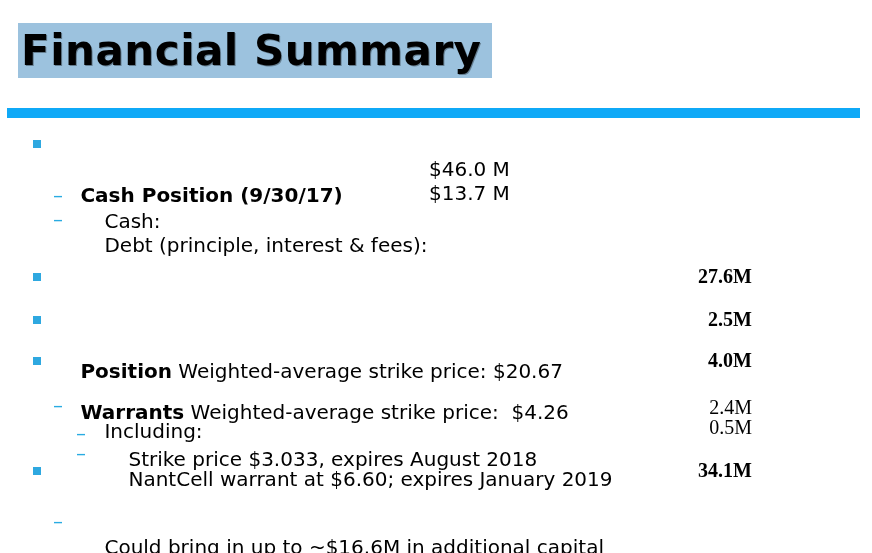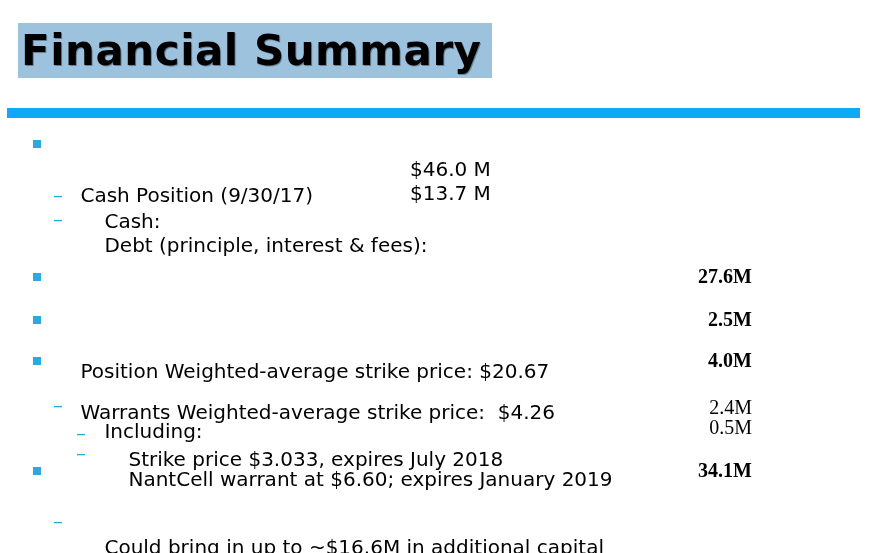--- a/index.html
+++ b/index.html
@@ -30,37 +30,37 @@
   
   .row {
     position: absolute;
     left: 0;
     width: 100%;
     box-sizing: border-box;
     font-size: 20px;
     line-height: 26px;
     white-space: pre-wrap;
   }
-  .row b { font-weight: normal; }
+  .row b { font-weight: bold; }
   .lvl1 { padding-left: 55px; }
   .lvl2 { padding-left: 79px; }
   .lvl3 { padding-left: 103px; }
 
   .sq {
     position: absolute;
     left: 33px;
     top: 10px;
     width: 8px;
     height: 8px;
   }
   .dash { position: absolute; font-weight: normal; }
   .lvl2 .dash { left: 53px; }
   .lvl3 .dash { left: 76px; }
 
-  .midval { position: absolute; left: 410px; top: 0; }
+  .midval { position: absolute; left: 429px; top: 0; }
   .rval { position: absolute; right: 120px; top: 0; font-weight: bold; font-family: Liberation Serif, serif; }
   .rval.plain { font-weight: normal; }
 </style>
 </head>
 <body>
 
 <div class="slide">
 
   <div class="title-wrap">
     <span class="title" style="background: rgb(156, 194, 222);">Financial Summary</span>
@@ -98,21 +98,21 @@
     <span class="sq" style="background: rgb(46, 168, 224);"></span>
     <b>Warrants</b><span> Weighted-average strike price:  $4.26</span>
     <span class="rval">4.0M</span>
   </div>
   <div class="row lvl2" style="top:366px">
     <span class="dash" style="color: rgb(41, 171, 226);">–</span>
     <span>Including:</span>
   </div>
   <div class="row lvl3" style="top:394px">
     <span class="dash" style="color: rgb(41, 171, 226);">–</span>
-    <span>Strike price $3.033, expires July 2018</span>
+    <span>Strike price $3.033, expires August 2018</span>
     <span class="rval plain">2.4M</span>
   </div>
   <div class="row lvl3" style="top:414px">
     <span class="dash" style="color: rgb(41, 171, 226);">–</span>
     <span>NantCell warrant at $6.60; expires January 2019</span>
     <span class="rval plain">0.5M</span>
   </div>
 
   <div class="row lvl1" style="top:457px">
     <span class="sq" style="background: rgb(46, 168, 224);"></span>

